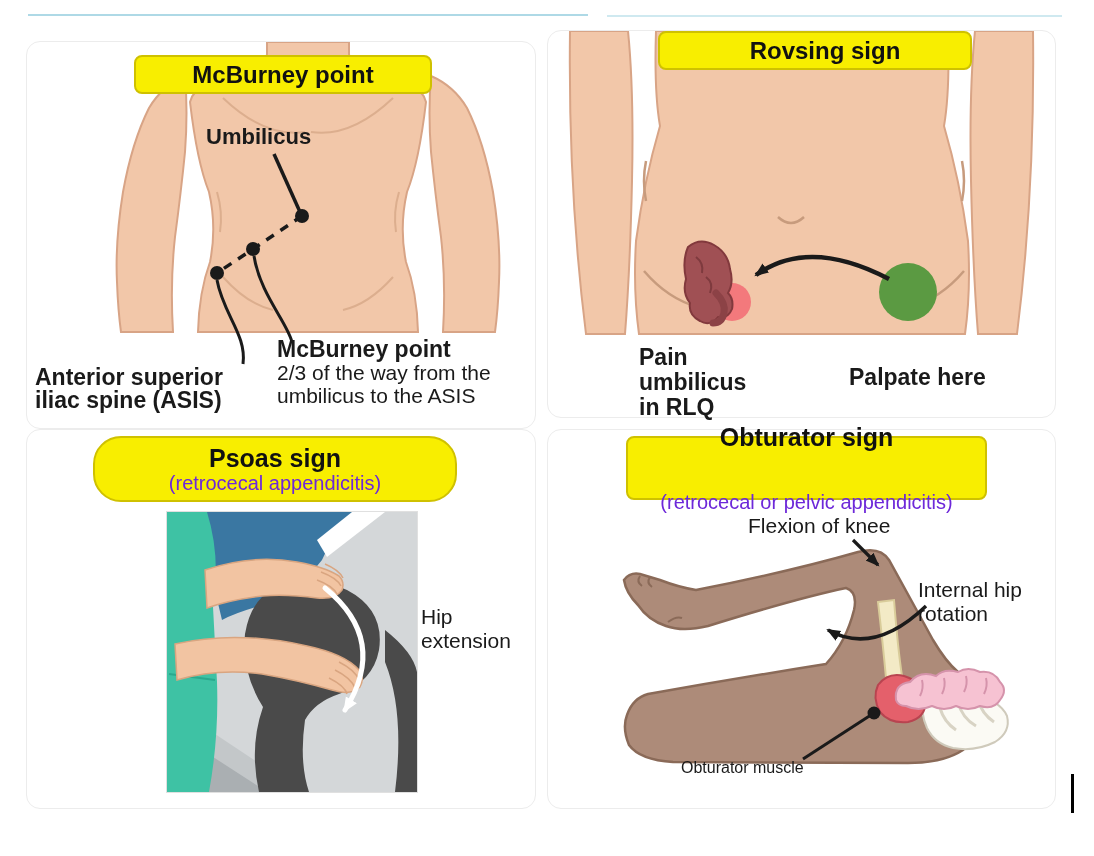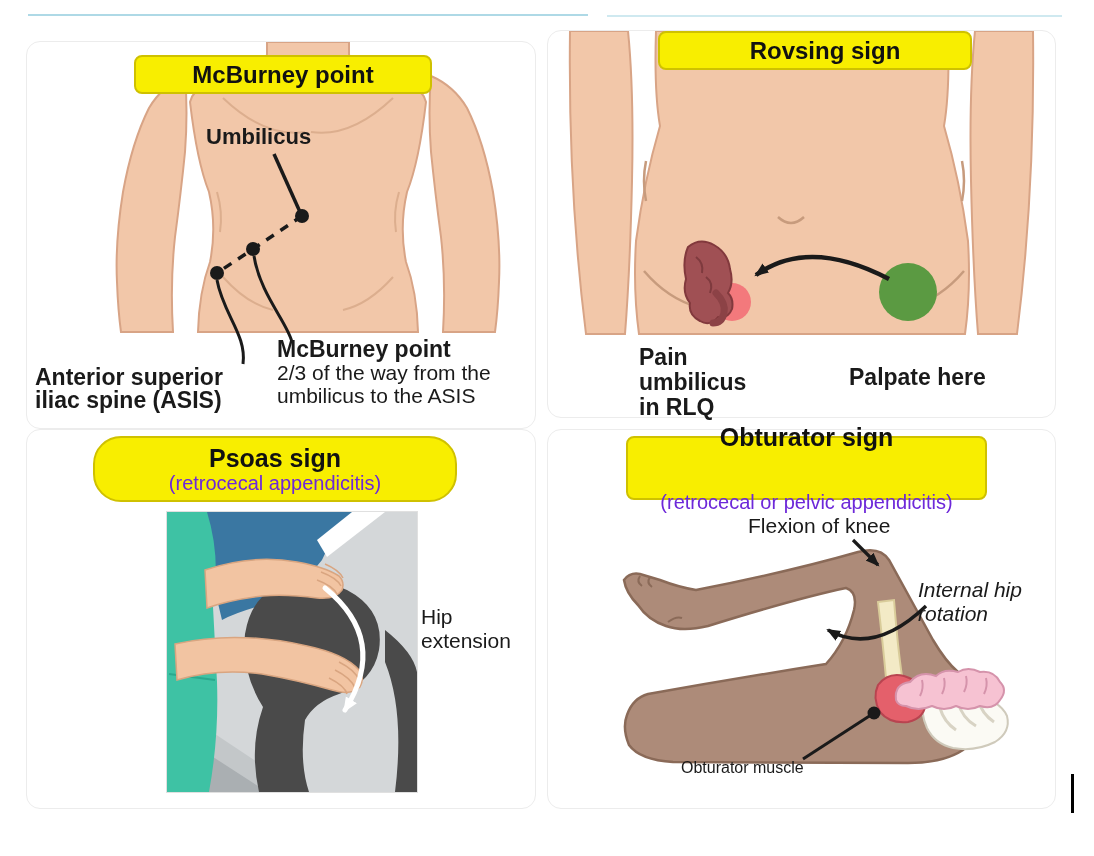--- a/index.html
+++ b/index.html
@@ -176,21 +176,21 @@
         <path d="M378,176 Q326,226 280,200" stroke-width="3.5" marker-end="url(#arrowB4)"></path>
         <line x1="326" y1="283" x2="255" y2="329" stroke-width="3"></line>
       </g>
       <circle cx="326" cy="283" r="6.5" fill="#1a1a1a"></circle>
     </svg>
     <div class="banner" style="left:78px;top:6px;width:357px;height:60px;gap:40px;">
       <div class="t">Obturator sign</div>
       <div class="s">(retrocecal or pelvic appendicitis)</div>
     </div>
     <div class="lbl" style="left:200px;top:84px;width:175px;font-size:21px;">Flexion of knee</div>
-    <div class="lbl" style="left:370px;top:148px;width:128px;font-size:21px;line-height:24px;font-style:italic;">
+    <div class="lbl" style="left:370px;top:148px;width:128px;font-size:21px;line-height:24px;">
       <div>Internal hip</div>
       <div>rotation</div>
     </div>
     <div class="lbl" style="left:133px;top:329px;width:205px;font-size:16px;">Obturator muscle</div>
   </div>
 
   <div class="caret" style="left:1071px;top:774px;width:3px;height:39px;"></div>
 
 </div>
 

